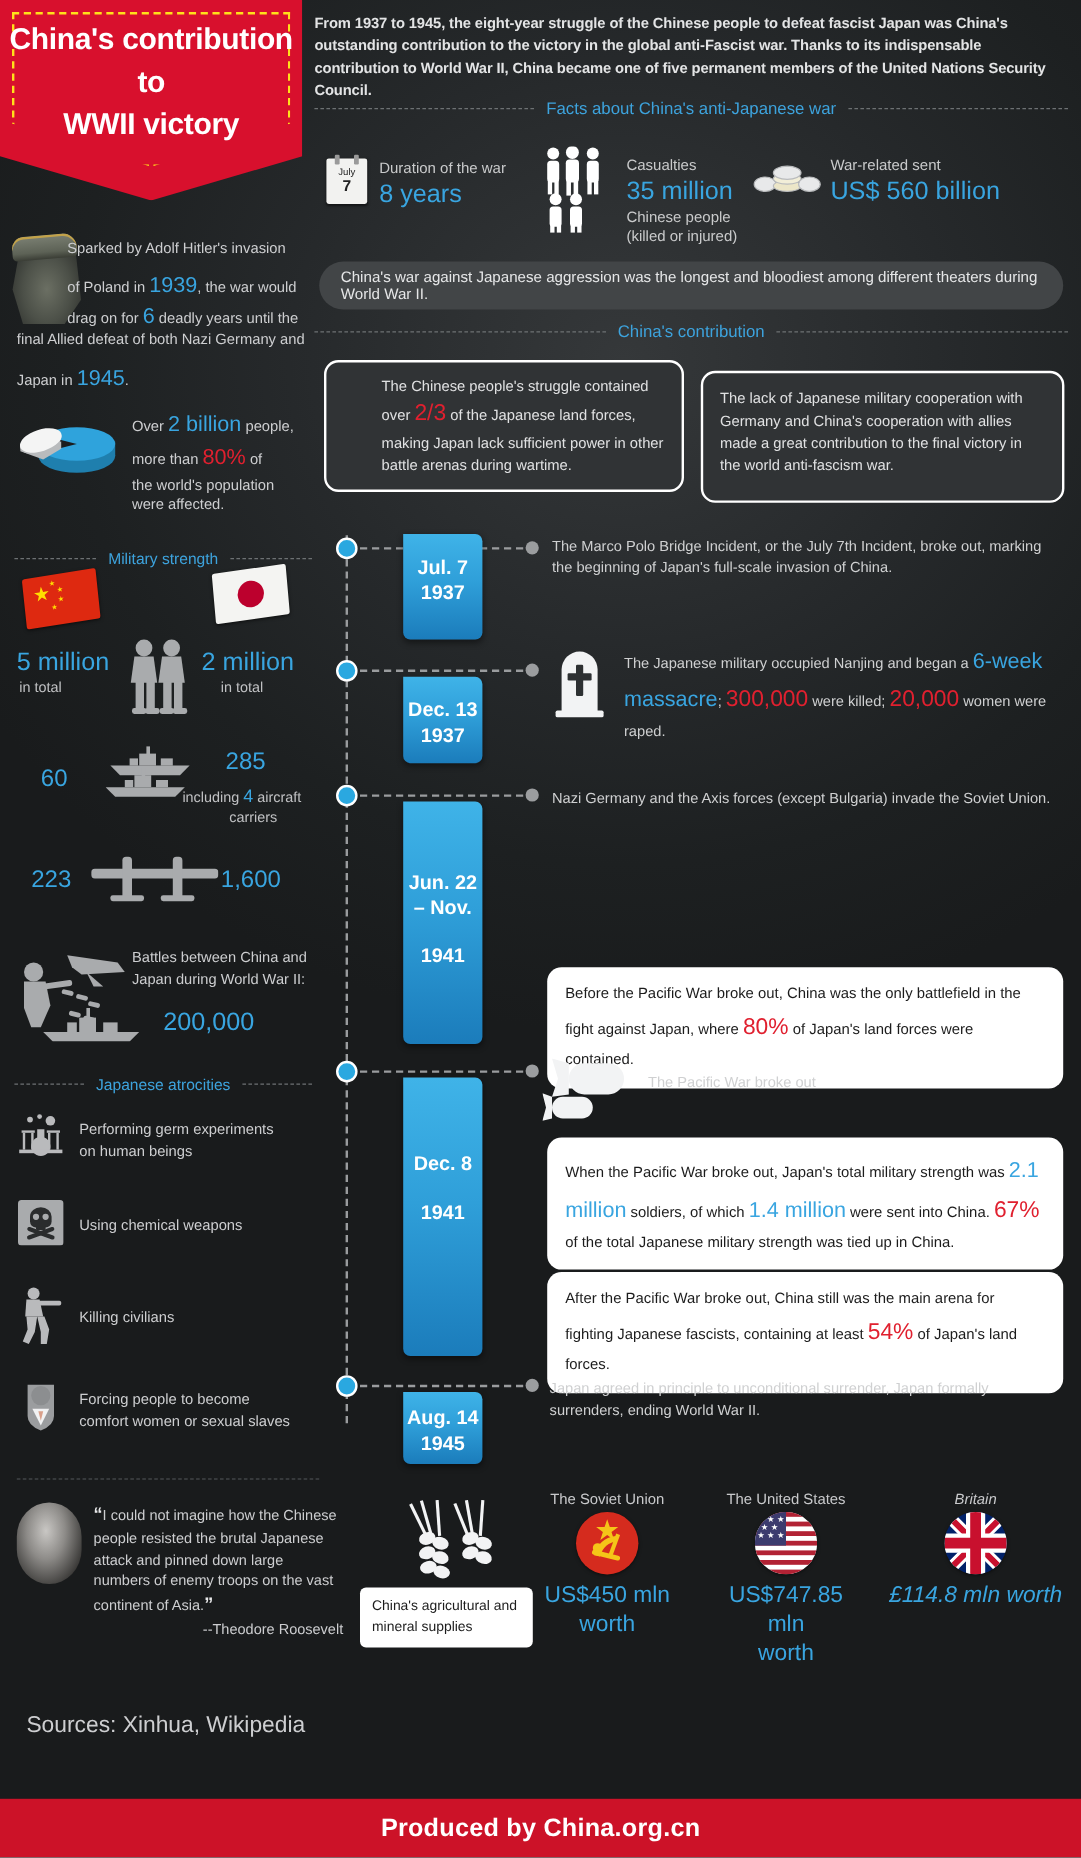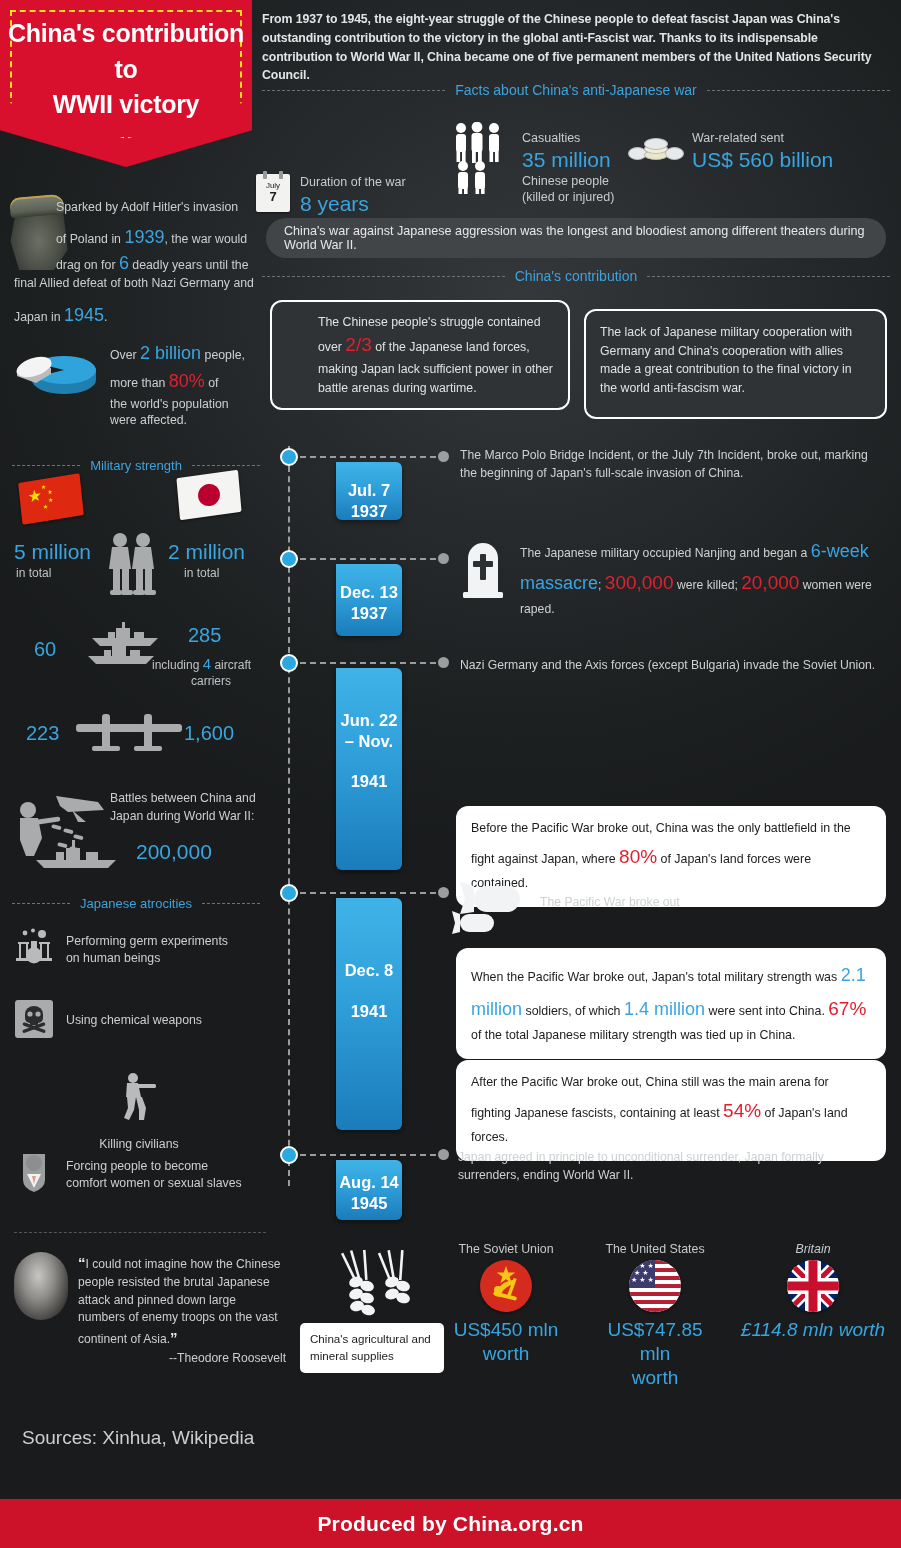--- a/index.html
+++ b/index.html
@@ -208,21 +208,21 @@
   </div>
 
   <div class="intro">From 1937 to 1945, the eight-year struggle of the Chinese people to defeat fascist Japan was China's outstanding contribution to the victory in the global anti-Fascist war. Thanks to its indispensable contribution to World War II, China became one of five permanent members of the United Nations Security Council.</div>
 
   <div class="sec-divider" style="left:262px; top:82px; width:628px;">
     <span class="ln"></span>
     <span class="lbl">Facts about China's anti-Japanese war</span>
     <span class="ln"></span>
   </div>
 
-  <div class="fact" style="left:256px; top:132px;margin-top:42px;">
+  <div class="fact" style="left:272px; top:132px;">
     <div class="ficon">
       <div class="calendar">
         <div>July</div>
         <div class="cd">7</div>
       </div>
     </div>
     <div>
       <div class="flabel">Duration of the war</div>
       <div class="fval">8 years</div>
     </div>
@@ -496,21 +496,21 @@
             <circle cx="15" cy="14" r="2.6"></circle>
             <circle cx="23" cy="14" r="2.6"></circle>
           </g>
       </svg>
     </div>
     <div class="tx">
       <div>Using chemical weapons</div>
     </div>
   </div>
 
-  <div class="atrocity" style="left:14px; top:1072px; width:250px;flex-direction:column;">
+  <div class="atrocity" style="left:14px; top:1072px; width:250px;">
     <div class="ic">
       <svg width="38" height="48" viewBox="0 0 38 48" aria-hidden="true">
         <g fill="#b9babc">
           <circle cx="13" cy="6" r="5"></circle>
           <path d="M7 11 h11 l3 14 h-15 z"></path>
           <rect x="16" y="12" width="20" height="4" rx="1.5"></rect>
           <path d="M7 25 L16 25 L14 38 L9 48 L4 46 L8 36 Z"></path>
           <path d="M16 25 L22 25 L26 36 L24 48 L19 48 L19 38 Z"></path>
         </g>
       </svg>
@@ -547,21 +547,21 @@
     </div>
   </div>
 
   <div class="sources">Sources: Xinhua, Wikipedia</div>
 
   <div class="tl-line"></div>
 
   <div class="tl-node" style="top:448px;"></div>
   <div class="tl-dash" style="top:456px; left:300px; width:136px;"></div>
   <div class="tl-dot" style="top:451px; left:438px;"></div>
-  <div class="date-badge" style="top:462px; height:58px;">
+  <div class="date-badge" style="top:445px; height:88px;">
     <div>Jul. 7</div>
     <div>1937</div>
   </div>
   <div class="tl-text" style="left:460px; top:446px; width:425px;">
     <span>The Marco Polo Bridge Incident, or the July 7th Incident, broke out, marking the beginning of Japan's full-scale invasion of China.</span>
   </div>
 
   <div class="tl-node" style="top:550px;"></div>
   <div class="tl-dash" style="top:558px; left:300px; width:136px;"></div>
   <div class="tl-dot" style="top:553px; left:438px;"></div>
@@ -579,21 +579,21 @@
         </g>
     </svg>
   </div>
   <div class="tl-text" style="left:520px; top:536px; width:365px; line-height:1.7;">
     <span>The Japanese military occupied Nanjing and began a </span><span class="big-blue">6-week massacre</span><span>; </span><span class="big-red">300,000</span><span> were killed; </span><span class="big-red">20,000</span><span> women were raped.</span>
   </div>
 
   <div class="tl-node" style="top:654px;"></div>
   <div class="tl-dash" style="top:662px; left:300px; width:136px;"></div>
   <div class="tl-dot" style="top:657px; left:438px;"></div>
-  <div class="date-badge" style="top:668px; height:202px; padding-top:42px;">
+  <div class="date-badge" style="top:668px; height:202px; padding-top:58px;">
     <div style="line-height:1.25;">Jun. 22 – Nov.</div>
     <div style="margin-top:20px;">1941</div>
   </div>
   <div class="tl-text" style="left:460px; top:656px; width:425px;">
     <span>Nazi Germany and the Axis forces (except Bulgaria) invade the Soviet Union.</span>
   </div>
   <div class="white-card" style="left:456px; top:806px; width:430px;">
     <span>Before the Pacific War broke out, China was the only battlefield in the fight against Japan, where </span><span class="big-red">80%</span><span> of Japan's land forces were contained.</span>
   </div>
 

